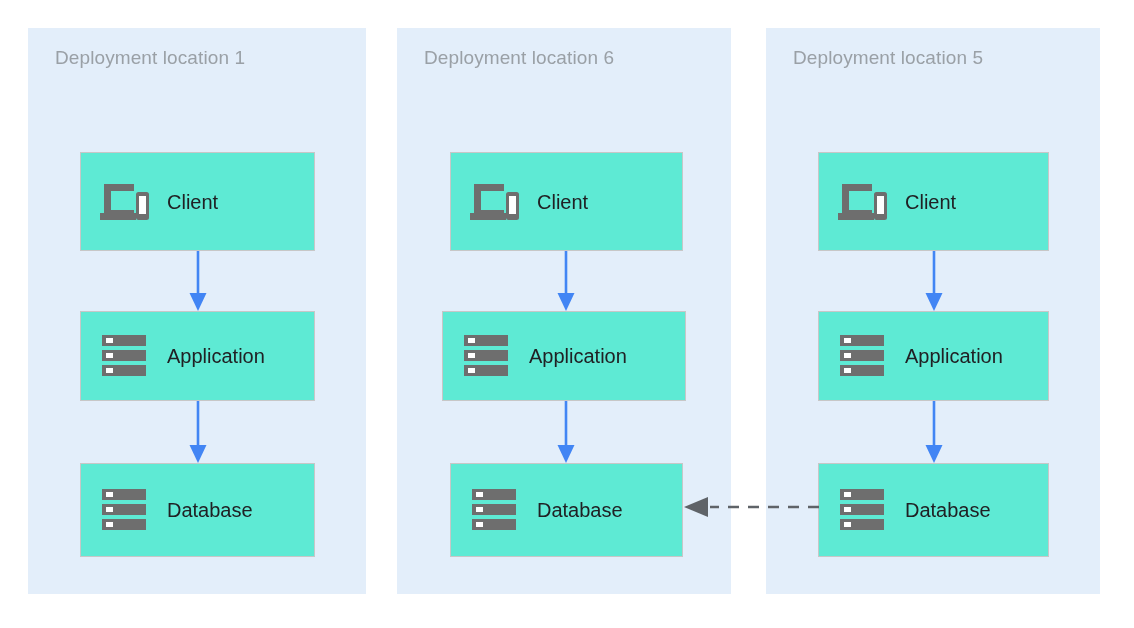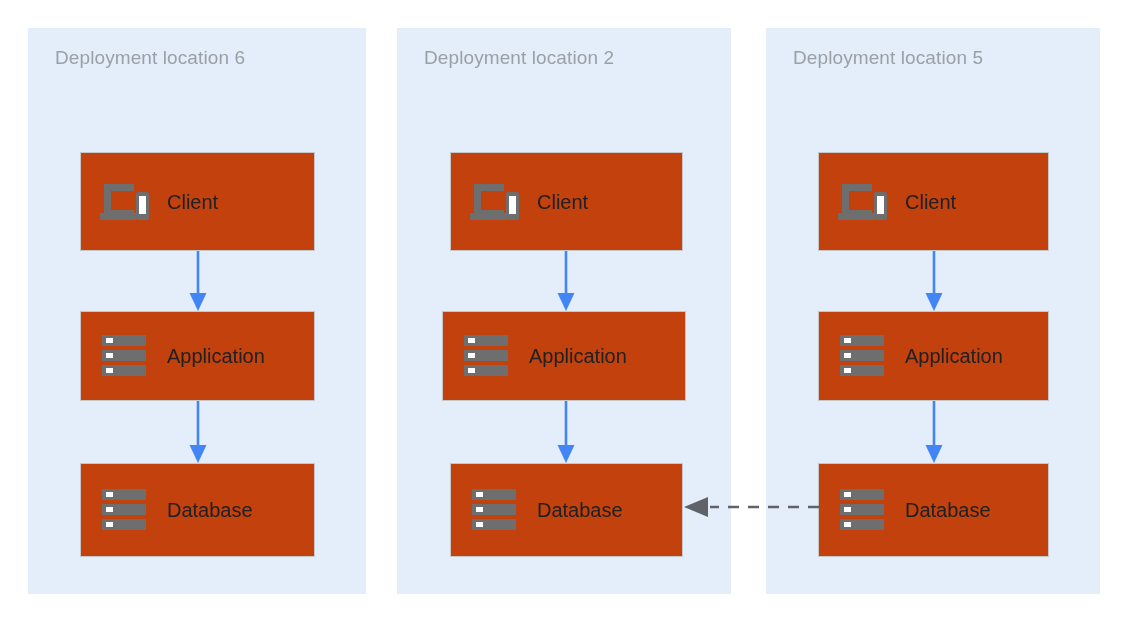--- a/index.html
+++ b/index.html
@@ -24,21 +24,21 @@
     top:18px;
     font-size:19px;
     line-height:24px;
     color:#9aa0a6;
     white-space:nowrap;
     letter-spacing:0.1px;
   }
 
   .node{
     position:absolute;
-    background:#c2410c;
+    background:#5eead4;
     border:1px solid #c7c7c7;
     box-sizing:border-box;
     display:flex;
     align-items:center;
     gap:0px;
   }
   .node .icon-wrap{
     width:86px;
     flex:0 0 86px;
     display:flex;
@@ -65,21 +65,21 @@
   
   .dash-arrow{position:absolute;}
   .dash-arrow svg{display:block;}
 </style>
 </head>
 <body>
 
 <div id="canvas">
 
   <div class="panel" style="left:28px;width:338px;">
-    <div class="panel-title">Deployment location 6</div>
+    <div class="panel-title">Deployment location 1</div>
   </div>
 
   <div class="node" style="left:80px;top:152px;width:235px;height:99px;">
     <span class="icon-wrap">
       <svg class="cli" width="52" height="44" viewBox="0 0 52 44" aria-hidden="true">
         <path d="M6 4 H36 V11 H13 V30 H36 V37 H6 Z" fill="#6e6e6e"></path>
         <rect x="2" y="33" width="36" height="7" fill="#6e6e6e"></rect>
         <rect x="38" y="12" width="13" height="28" rx="2.5" fill="#6e6e6e"></rect>
         <rect x="41" y="16" width="7" height="18" fill="#ffffff"></rect>
       </svg>
@@ -123,21 +123,21 @@
         <rect x="2" y="17" width="44" height="11" fill="#6e6e6e"></rect>
         <rect x="6" y="20" width="7" height="5" fill="#ffffff"></rect>
         <rect x="2" y="32" width="44" height="11" fill="#6e6e6e"></rect>
         <rect x="6" y="35" width="7" height="5" fill="#ffffff"></rect>
       </svg>
     </span>
     <span class="node-label">Database</span>
   </div>
 
   <div class="panel" style="left:397px;width:334px;">
-    <div class="panel-title">Deployment location 2</div>
+    <div class="panel-title">Deployment location 6</div>
   </div>
 
   <div class="node" style="left:450px;top:152px;width:233px;height:99px;">
     <span class="icon-wrap">
       <svg class="cli" width="52" height="44" viewBox="0 0 52 44" aria-hidden="true">
         <path d="M6 4 H36 V11 H13 V30 H36 V37 H6 Z" fill="#6e6e6e"></path>
         <rect x="2" y="33" width="36" height="7" fill="#6e6e6e"></rect>
         <rect x="38" y="12" width="13" height="28" rx="2.5" fill="#6e6e6e"></rect>
         <rect x="41" y="16" width="7" height="18" fill="#ffffff"></rect>
       </svg>

